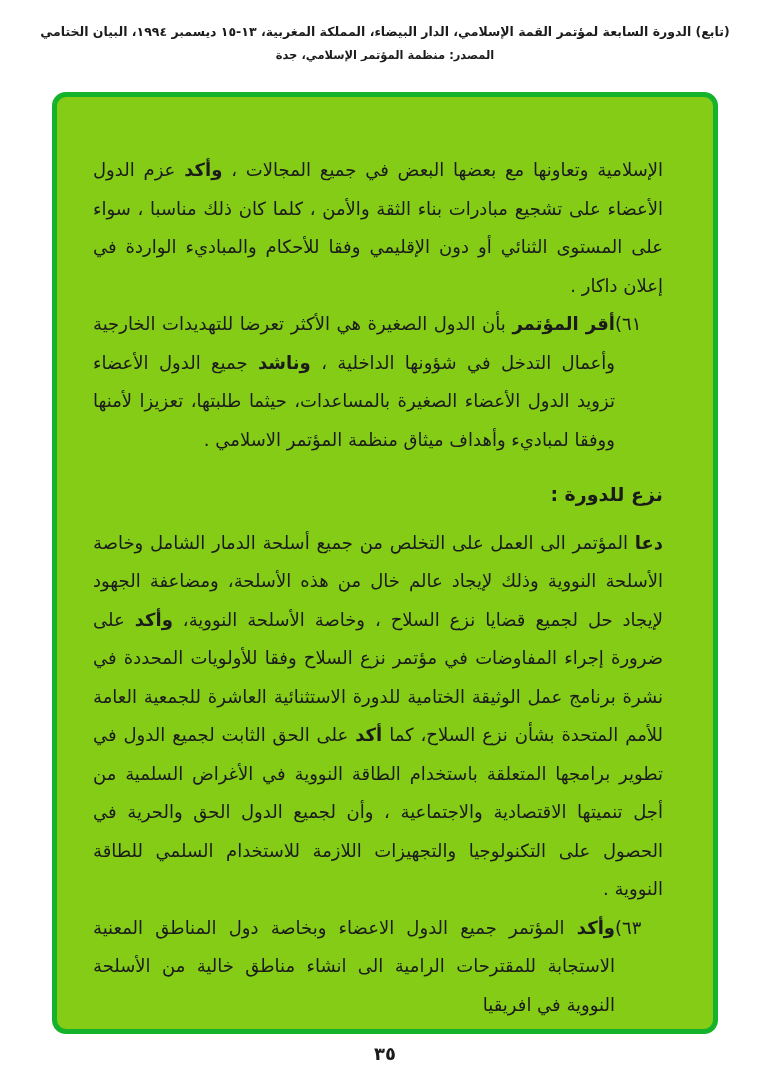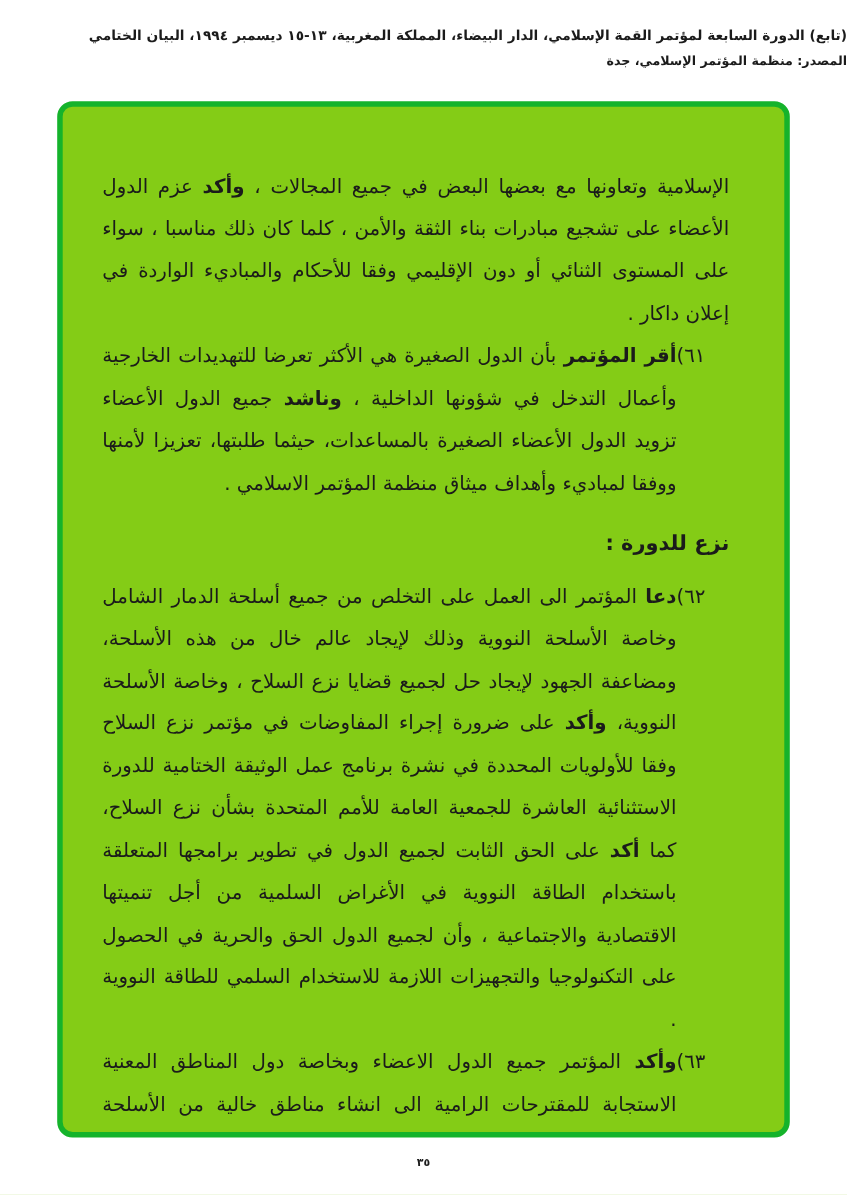--- a/index.html
+++ b/index.html
@@ -6,20 +6,21 @@
   .page{
     position:relative;
     width:770px;height:1086px;
     background:#ffffff;
     font-family:"DejaVu Sans", sans-serif;
     color:#1b1b1b;
     overflow:hidden;
   }
   .header{
     position:absolute;top:24px;left:0;right:0;
+    text-align:center;
     direction:rtl;
   }
   .h1{
     font-size:12.5px;
     font-weight:bold;
     white-space:nowrap;
     letter-spacing:0px;
   }
   .h2{
     font-size:11.5px;
@@ -62,21 +63,21 @@
     text-align:right;
     margin-top:16px;
     margin-bottom:10px;
   }
   .footer{
     position:absolute;
     left:0;right:0;bottom:22px;
     text-align:center;
   }
   .pagenum{
-    font-size:10px;
+    font-size:18px;
     font-weight:bold;
   }
 </style>
 </head>
 <body>
 
 <div class="page">
 
   <div class="header">
     <div class="h1">(تابع) الدورة السابعة لمؤتمر القمة الإسلامي، الدار البيضاء، المملكة المغربية، ١٣-١٥ ديسمبر ١٩٩٤، البيان الختامي</div>
@@ -87,21 +88,20 @@
     <div class="doc-body" id="doc-body" dir="rtl">
         <div class="para">
           <div class="ptext"><span class="">الإسلامية وتعاونها مع بعضها البعض في جميع المجالات ، </span><span class="bold">وأكد</span><span class=""> عزم الدول الأعضاء على تشجيع مبادرات بناء الثقة والأمن ، كلما كان ذلك مناسبا ، سواء على المستوى الثنائي أو دون الإقليمي وفقا للأحكام والمباديء الواردة في إعلان داكار .</span></div>
         </div>
         <div class="para">
           <div class="num">٦١)</div>
           <div class="ptext"><span class="bold">أقر المؤتمر</span><span class=""> بأن الدول الصغيرة هي الأكثر تعرضا للتهديدات الخارجية وأعمال التدخل في شؤونها الداخلية ، </span><span class="bold">وناشد</span><span class=""> جميع الدول الأعضاء تزويد الدول الأعضاء الصغيرة بالمساعدات، حيثما طلبتها، تعزيزا لأمنها ووفقا لمباديء وأهداف ميثاق منظمة المؤتمر الاسلامي .</span></div>
         </div>
         <div class="heading">نزع للدورة :</div>
         <div class="para">
-          <div class="num">٦٢)</div>
           <div class="ptext"><span class="bold">دعا</span><span class=""> المؤتمر الى العمل على التخلص من جميع أسلحة الدمار الشامل وخاصة الأسلحة النووية وذلك لإيجاد عالم خال من هذه الأسلحة، ومضاعفة الجهود لإيجاد حل لجميع قضايا نزع السلاح ، وخاصة الأسلحة النووية، </span><span class="bold">وأكد</span><span class=""> على ضرورة إجراء المفاوضات في مؤتمر نزع السلاح وفقا للأولويات المحددة في نشرة برنامج عمل الوثيقة الختامية للدورة الاستثنائية العاشرة للجمعية العامة للأمم المتحدة بشأن نزع السلاح، كما </span><span class="bold">أكد</span><span class=""> على الحق الثابت لجميع الدول في تطوير برامجها المتعلقة باستخدام الطاقة النووية في الأغراض السلمية من أجل تنميتها الاقتصادية والاجتماعية ، وأن لجميع الدول الحق والحرية في الحصول على التكنولوجيا والتجهيزات اللازمة للاستخدام السلمي للطاقة النووية .</span></div>
         </div>
         <div class="para">
           <div class="num">٦٣)</div>
           <div class="ptext"><span class="bold">وأكد</span><span class=""> المؤتمر جميع الدول الاعضاء وبخاصة دول المناطق المعنية الاستجابة للمقترحات الرامية الى انشاء مناطق خالية من الأسلحة النووية في افريقيا</span></div>
         </div>
       </div>
   </div>
 
   <div class="footer">

